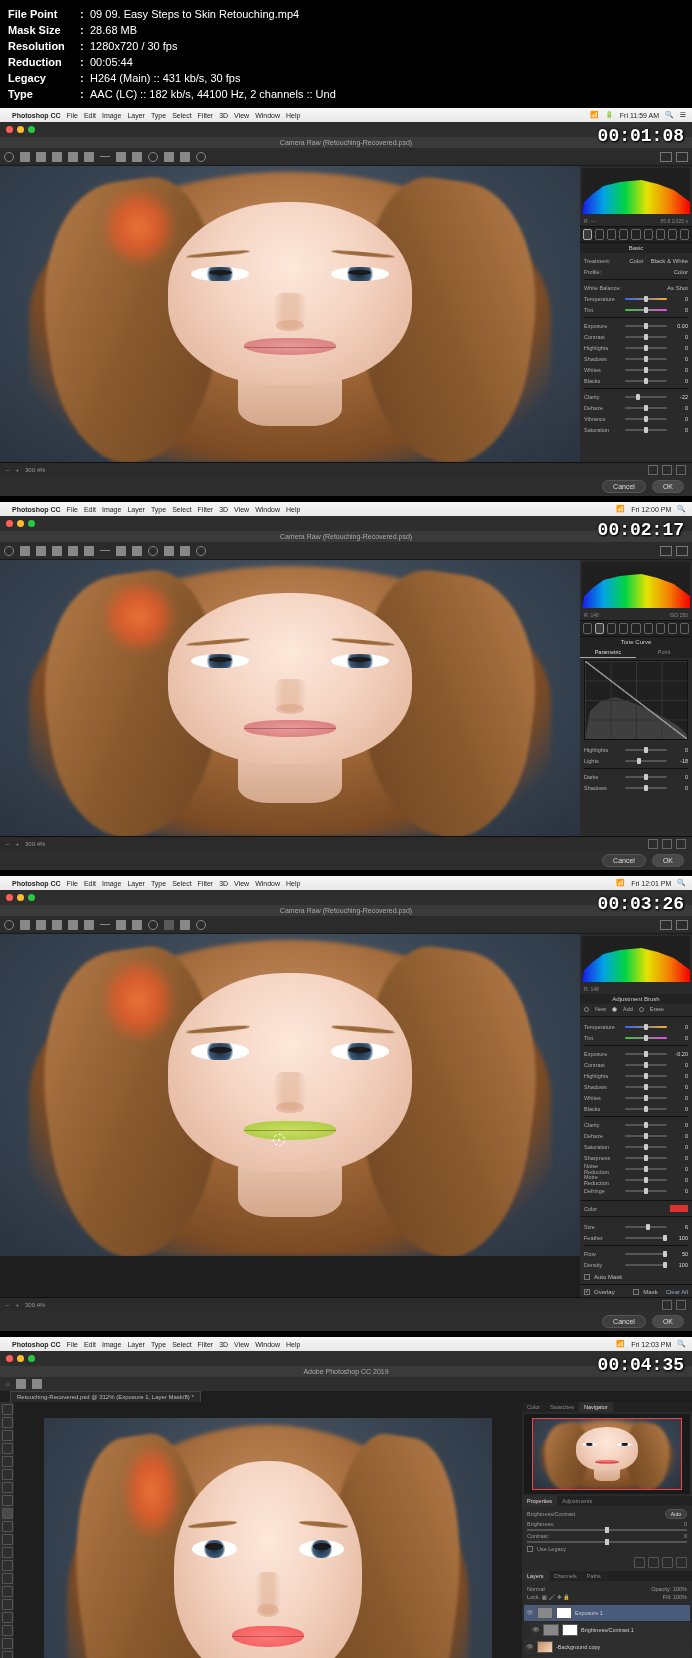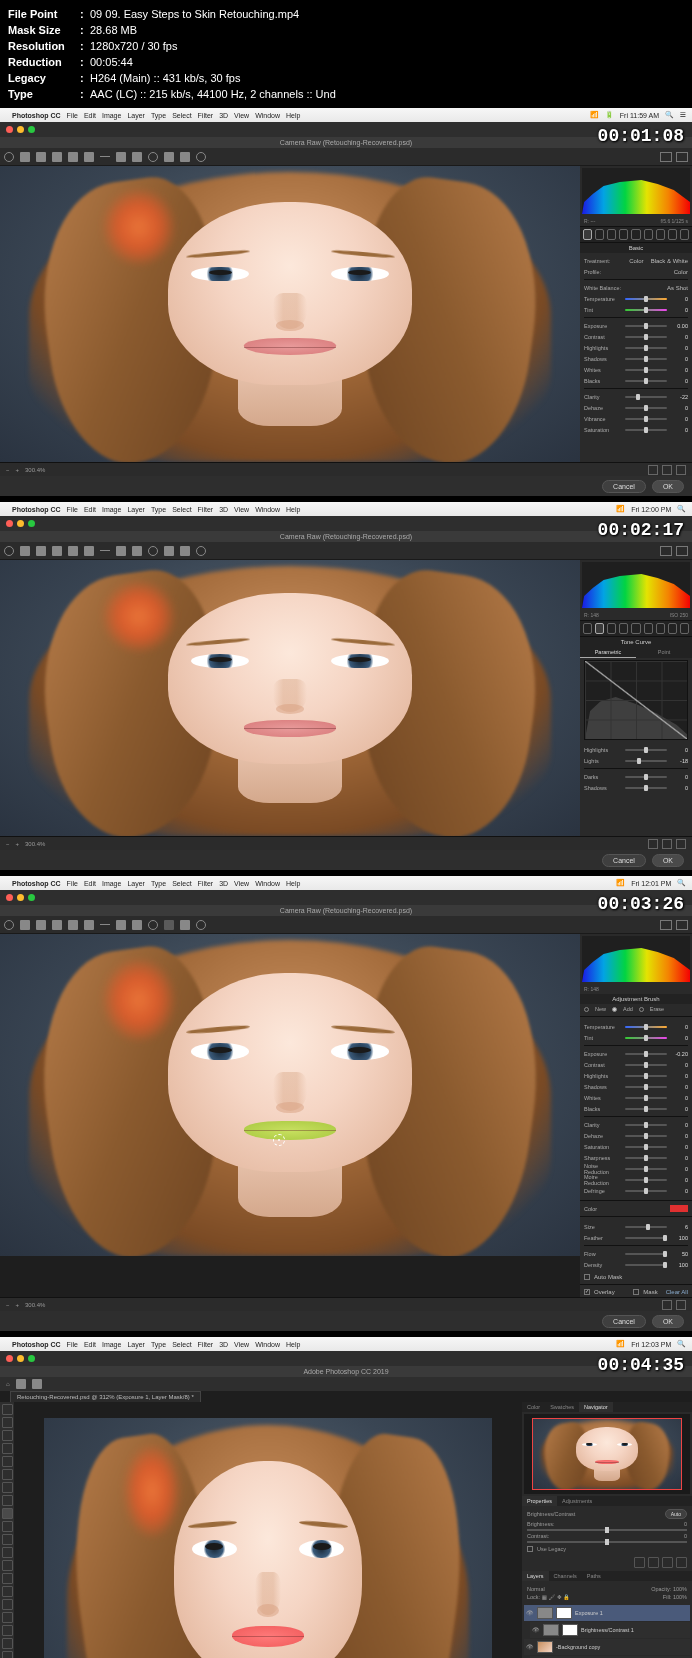--- a/index.html
+++ b/index.html
@@ -188,21 +188,21 @@
       <span class="value">00:05:44</span>
     </div>
   <div class="row">
       <span class="label">Legacy</span>
       <span class="colon">:</span>
       <span class="value">H264 (Main) :: 431 kb/s, 30 fps</span>
     </div>
   <div class="row">
       <span class="label">Type</span>
       <span class="colon">:</span>
-      <span class="value">AAC (LC) :: 215 kb/s, 44100 Hz, 2 channels :: Und</span>
+      <span class="value">AAC (LC) :: 182 kb/s, 44100 Hz, 2 channels :: Und</span>
     </div>
 </div>
 
 <div class="frame">
   <div class="timestamp">00:01:08</div>
   <div class="mac-menubar">
     <div class="left">
       <span class="apple"></span>
       <span class="appname">Photoshop CC</span>
       <span>File</span>

